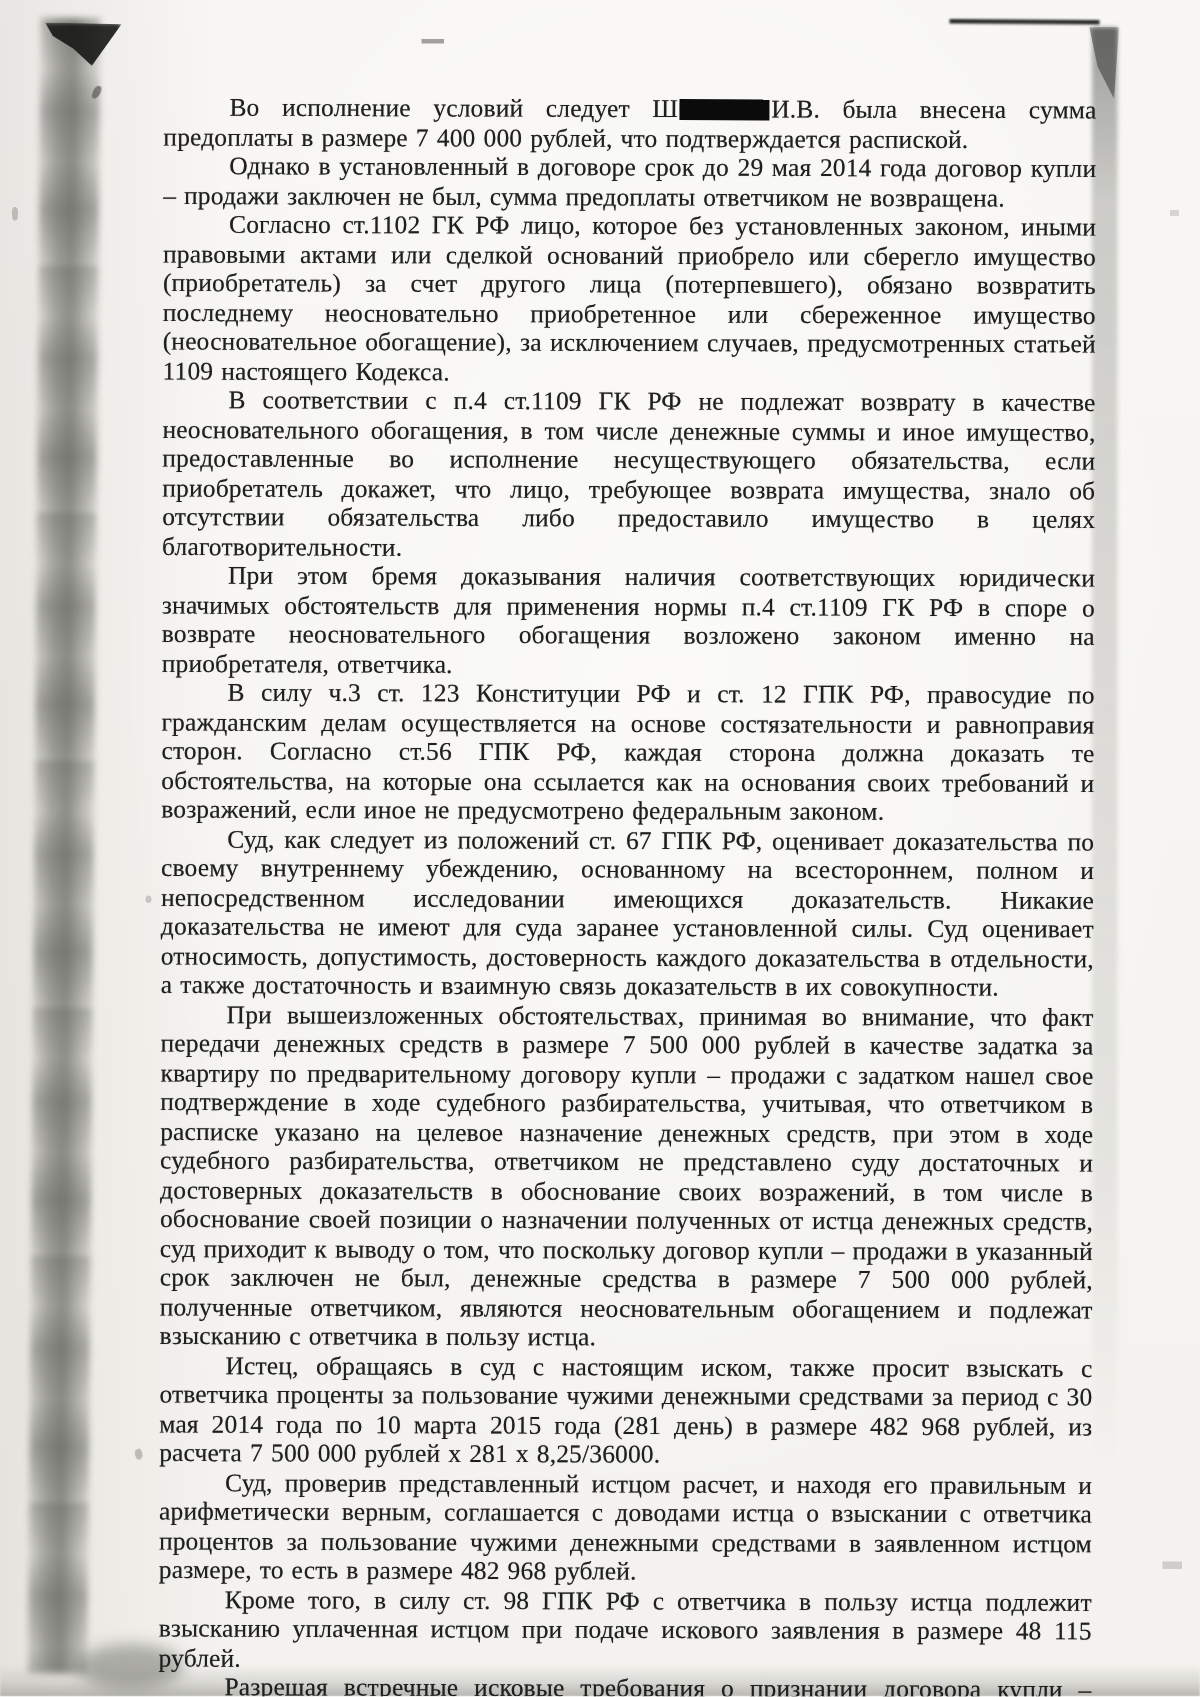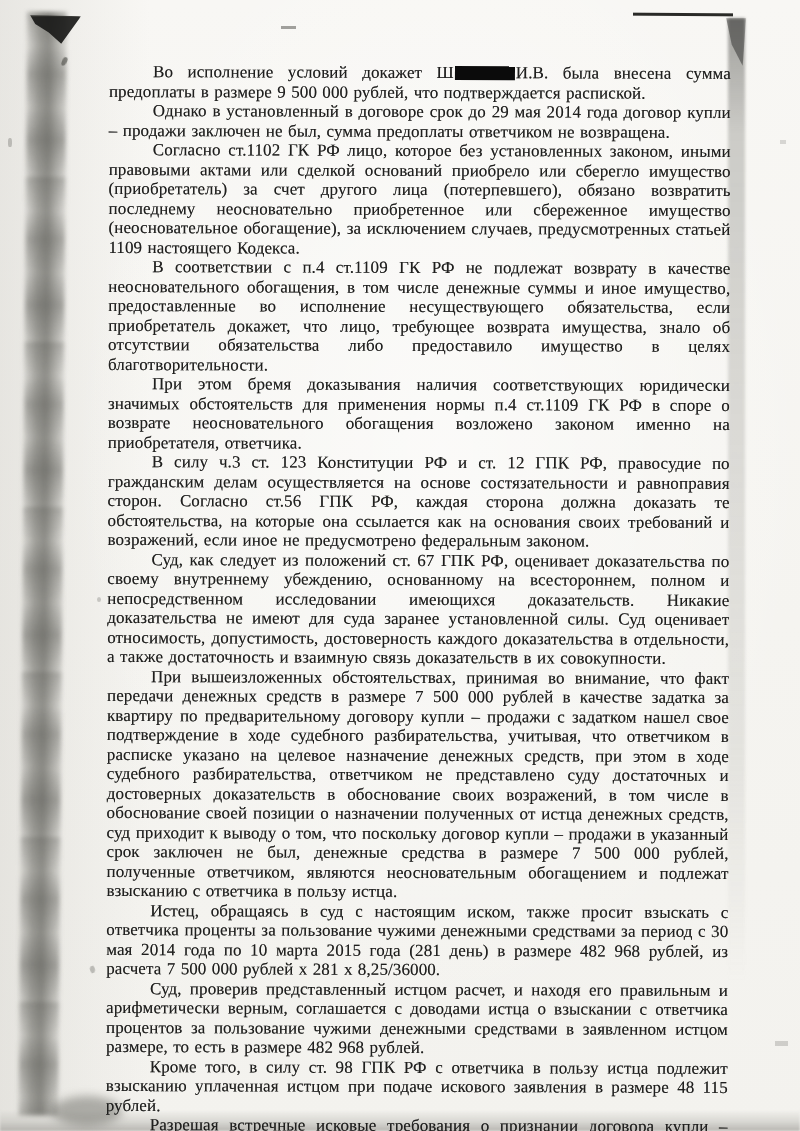--- a/index.html
+++ b/index.html
@@ -148,21 +148,21 @@
   <div class="bottom-left-smear"></div>
   <div class="speck speck-comma"></div>
   <div class="speck speck-dash"></div>
   <div class="speck speck-margin"></div>
   <div class="speck speck-dot1"></div>
   <div class="speck speck-dot2"></div>
   <div class="speck speck-right1"></div>
   <div class="speck speck-right2"></div>
 
   <div class="text-block">
-    <p class="para"><span>Во исполнение условий докажет Ш</span><span class="redaction"></span><span>И.В. была внесена сумма предоплаты в размере 9 500 000 рублей, что подтверждается распиской.</span></p>
+    <p class="para"><span>Во исполнение условий следует Ш</span><span class="redaction"></span><span>И.В. была внесена сумма предоплаты в размере 7 400 000 рублей, что подтверждается распиской.</span></p>
     <p class="para">Однако в установленный в договоре срок до 29 мая 2014 года договор купли – продажи заключен не был, сумма предоплаты ответчиком не возвращена.</p>
     <p class="para">Согласно ст.1102 ГК РФ лицо, которое без установленных законом, иными правовыми актами или сделкой оснований приобрело или сберегло имущество (приобретатель) за счет другого лица (потерпевшего), обязано возвратить последнему неосновательно приобретенное или сбереженное имущество (неосновательное обогащение), за исключением случаев, предусмотренных статьей 1109 настоящего Кодекса.</p>
     <p class="para">В соответствии с п.4 ст.1109 ГК РФ не подлежат возврату в качестве неосновательного обогащения, в том числе денежные суммы и иное имущество, предоставленные во исполнение несуществующего обязательства, если приобретатель докажет, что лицо, требующее возврата имущества, знало об отсутствии обязательства либо предоставило имущество в целях благотворительности.</p>
     <p class="para">При этом бремя доказывания наличия соответствующих юридически значимых обстоятельств для применения нормы п.4 ст.1109 ГК РФ в споре о возврате неосновательного обогащения возложено законом именно на приобретателя, ответчика.</p>
     <p class="para">В силу ч.3 ст. 123 Конституции РФ и ст. 12 ГПК РФ, правосудие по гражданским делам осуществляется на основе состязательности и равноправия сторон. Согласно ст.56 ГПК РФ, каждая сторона должна доказать те обстоятельства, на которые она ссылается как на основания своих требований и возражений, если иное не предусмотрено федеральным законом.</p>
     <p class="para">Суд, как следует из положений ст. 67 ГПК РФ, оценивает доказательства по своему внутреннему убеждению, основанному на всестороннем, полном и непосредственном исследовании имеющихся доказательств. Никакие доказательства не имеют для суда заранее установленной силы. Суд оценивает относимость, допустимость, достоверность каждого доказательства в отдельности, а также достаточность и взаимную связь доказательств в их совокупности.</p>
     <p class="para">При вышеизложенных обстоятельствах, принимая во внимание, что факт передачи денежных средств в размере 7 500 000 рублей в качестве задатка за квартиру по предварительному договору купли – продажи с задатком нашел свое подтверждение в ходе судебного разбирательства, учитывая, что ответчиком в расписке указано на целевое назначение денежных средств, при этом в ходе судебного разбирательства, ответчиком не представлено суду достаточных и достоверных доказательств в обоснование своих возражений, в том числе в обоснование своей позиции о назначении полученных от истца денежных средств, суд приходит к выводу о том, что поскольку договор купли – продажи в указанный срок заключен не был, денежные средства в размере 7 500 000 рублей, полученные ответчиком, являются неосновательным обогащением и подлежат взысканию с ответчика в пользу истца.</p>
     <p class="para">Истец, обращаясь в суд с настоящим иском, также просит взыскать с ответчика проценты за пользование чужими денежными средствами за период с 30 мая 2014 года по 10 марта 2015 года (281 день) в размере 482 968 рублей, из расчета 7 500 000 рублей х 281 х 8,25/36000.</p>
     <p class="para">Суд, проверив представленный истцом расчет, и находя его правильным и арифметически верным, соглашается с доводами истца о взыскании с ответчика процентов за пользование чужими денежными средствами в заявленном истцом размере, то есть в размере 482 968 рублей.</p>
     <p class="para">Кроме того, в силу ст. 98 ГПК РФ с ответчика в пользу истца подлежит взысканию уплаченная истцом при подаче искового заявления в размере 48 115 рублей.</p>

